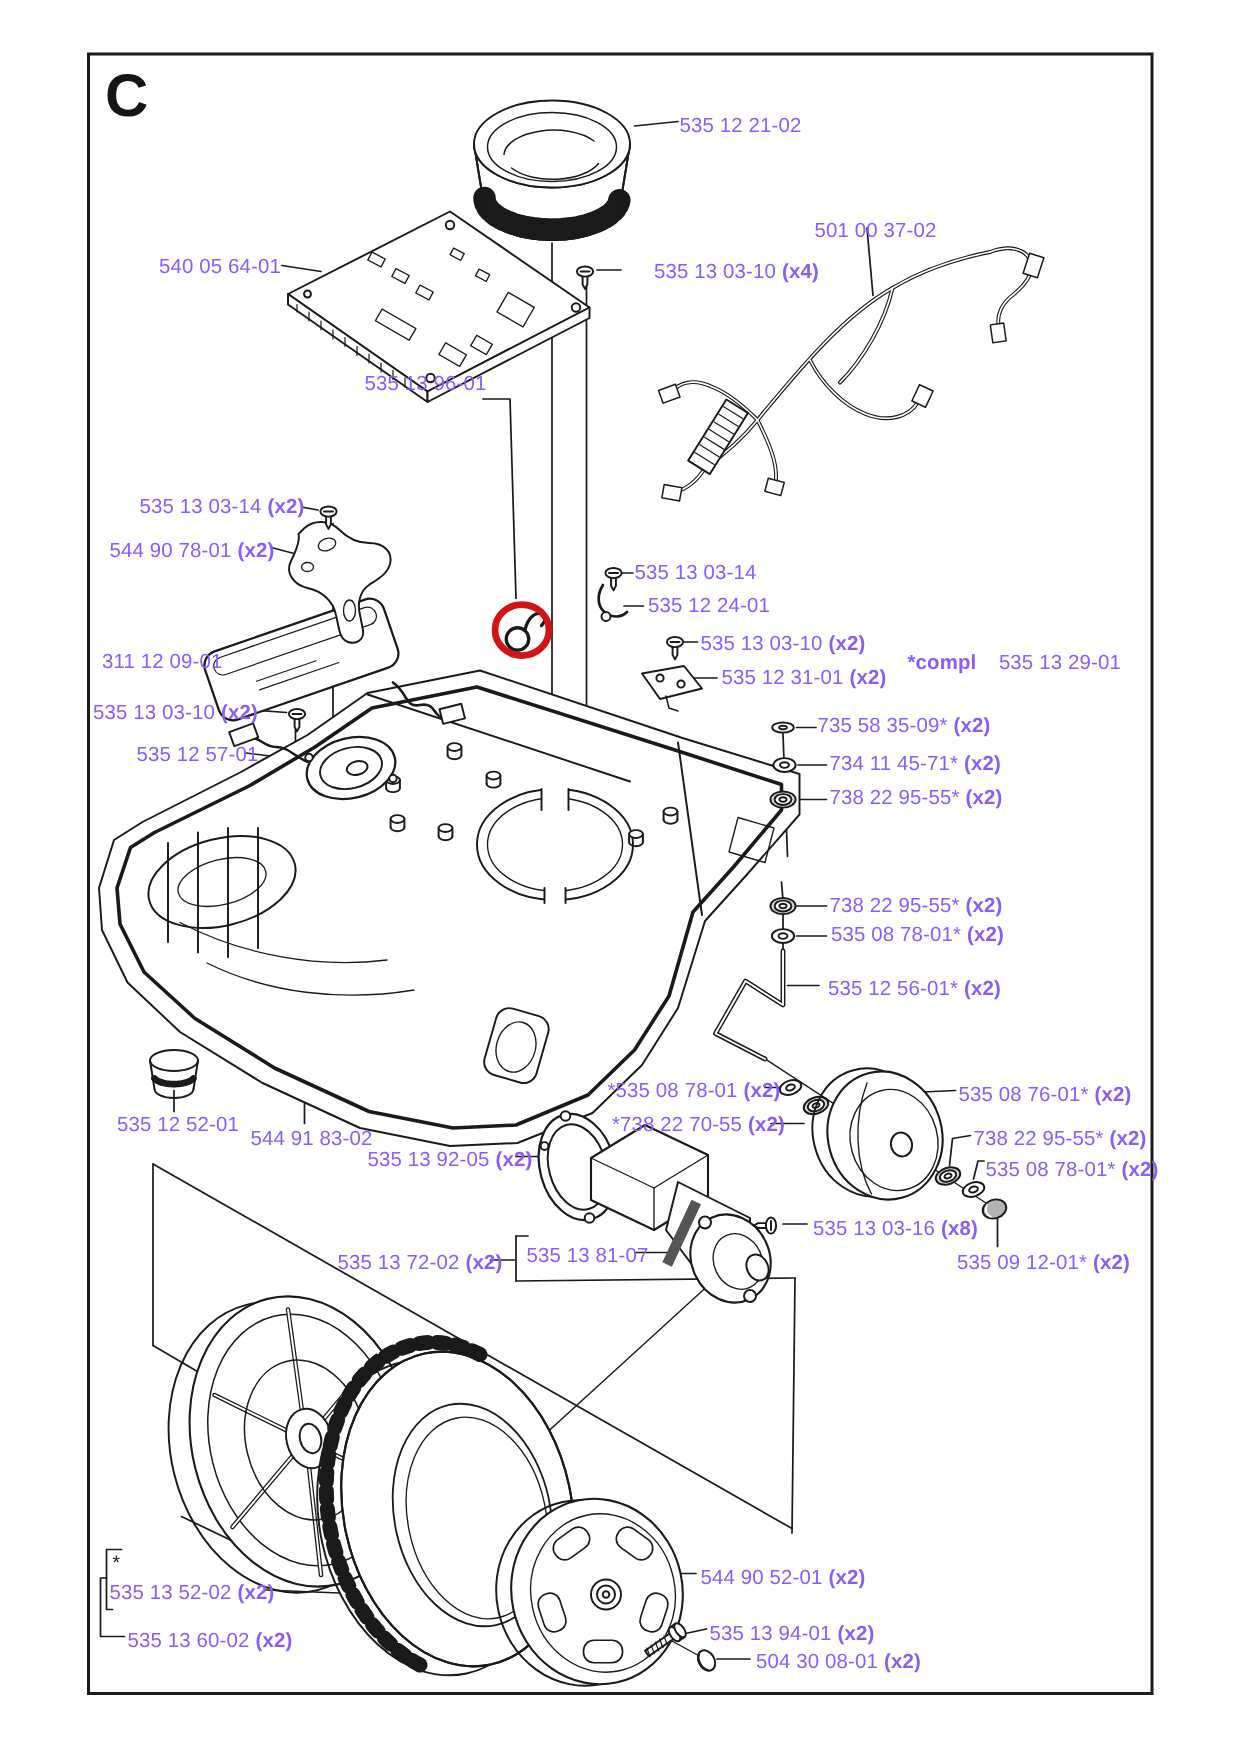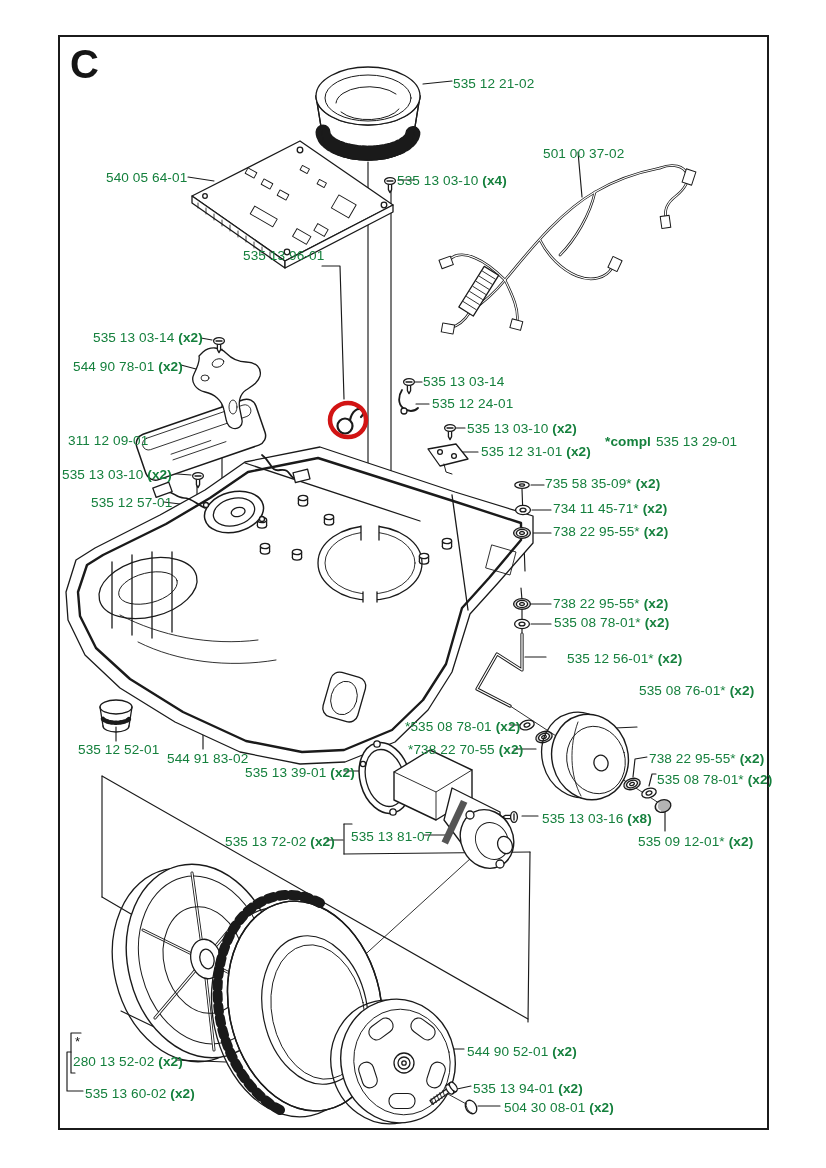--- a/index.html
+++ b/index.html
@@ -1,25 +1,25 @@
 <!DOCTYPE html>
 <html><head>
 <meta charset="utf-8">
 <style>
   html,body{margin:0;padding:0;background:#e8e8e8;}
   .page{position:relative;width:826px;height:1168px;background:#ffffff;overflow:hidden;
         font-family:"Liberation Sans",sans-serif;color:#111;}
   .frame{position:absolute;left:58px;top:35px;width:707px;height:1091px;border:2px solid #1b1b1b;}
   .sheet-letter{position:absolute;left:70px;top:42px;font-size:40px;font-weight:700;color:#151515;}
   .art{position:absolute;left:0;top:0;}
-  .lbl{position:absolute;font-size:13.6px;line-height:16px;white-space:nowrap;color:#15803d;letter-spacing:.1px;}
+  .lbl{position:absolute;font-size:13.6px;line-height:16px;white-space:nowrap;color:#8b5cf6;letter-spacing:.1px;}
   .pn{font-weight:400;}
   .qty{font-weight:700;margin-left:4px;}
   .qty:empty{display:none;}
-  .pre{font-weight:700;margin-right:5px;}
+  .pre{font-weight:700;margin-right:15px;}
   .star{position:absolute;font-size:13px;font-weight:400;color:#141414;}
   svg *{vector-effect:none;}
 </style>
 </head>
 <body>
 
 <div class="page">
   <div class="frame"></div>
   <div class="sheet-letter">C</div>
 
@@ -430,50 +430,50 @@
 
     <g>
       <circle cx="345" cy="426" r="7.5" stroke-width="2.2" fill="#fff"></circle>
       <path d="M350,420 C352,411 358,407 362,410 C364,412 363,415 361,417" stroke-width="2.2" fill="none"></path>
     </g>
     <ellipse cx="348" cy="420" rx="18" ry="17" stroke="#d21414" stroke-width="4.5" fill="none"></ellipse>
   </svg>
 
   <div class="lbl" style="left:453px;top:76px"><span class="pn">535 12 21-02</span></div>
   <div class="lbl" style="left:106px;top:170px"><span class="pn">540 05 64-01</span></div>
-  <div class="lbl" style="left:397px;top:173px"><span class="pn">535 13 03-10</span><span class="qty">(x4)</span></div>
+  <div class="lbl" style="left:436px;top:173px"><span class="pn">535 13 03-10</span><span class="qty">(x4)</span></div>
   <div class="lbl" style="left:543px;top:146px"><span class="pn">501 00 37-02</span></div>
   <div class="lbl" style="left:243px;top:248px"><span class="pn">535 13 96-01</span></div>
   <div class="lbl" style="left:93px;top:330px"><span class="pn">535 13 03-14</span><span class="qty">(x2)</span></div>
   <div class="lbl" style="left:73px;top:359px"><span class="pn">544 90 78-01</span><span class="qty">(x2)</span></div>
   <div class="lbl" style="left:68px;top:433px"><span class="pn">311 12 09-01</span></div>
   <div class="lbl" style="left:62px;top:467px"><span class="pn">535 13 03-10</span><span class="qty">(x2)</span></div>
   <div class="lbl" style="left:91px;top:495px"><span class="pn">535 12 57-01</span></div>
   <div class="lbl" style="left:423px;top:374px"><span class="pn">535 13 03-14</span></div>
   <div class="lbl" style="left:432px;top:396px"><span class="pn">535 12 24-01</span></div>
   <div class="lbl" style="left:467px;top:421px"><span class="pn">535 13 03-10</span><span class="qty">(x2)</span></div>
   <div class="lbl" style="left:481px;top:444px"><span class="pn">535 12 31-01</span><span class="qty">(x2)</span></div>
   <div class="lbl" style="left:605px;top:434px"><span class="pre">*compl</span><span class="pn">535 13 29-01</span></div>
   <div class="lbl" style="left:545px;top:476px"><span class="pn">735 58 35-09*</span><span class="qty">(x2)</span></div>
   <div class="lbl" style="left:553px;top:501px"><span class="pn">734 11 45-71*</span><span class="qty">(x2)</span></div>
   <div class="lbl" style="left:553px;top:524px"><span class="pn">738 22 95-55*</span><span class="qty">(x2)</span></div>
   <div class="lbl" style="left:553px;top:596px"><span class="pn">738 22 95-55*</span><span class="qty">(x2)</span></div>
   <div class="lbl" style="left:554px;top:615px"><span class="pn">535 08 78-01*</span><span class="qty">(x2)</span></div>
-  <div class="lbl" style="left:567px;top:651px"><span class="pn">535 12 56-01*</span><span class="qty">(x2)</span></div>
+  <div class="lbl" style="left:552px;top:651px"><span class="pn">535 12 56-01*</span><span class="qty">(x2)</span></div>
   <div class="lbl" style="left:78px;top:742px"><span class="pn">535 12 52-01</span></div>
   <div class="lbl" style="left:167px;top:751px"><span class="pn">544 91 83-02</span></div>
-  <div class="lbl" style="left:245px;top:765px"><span class="pn">535 13 39-01</span><span class="qty">(x2)</span></div>
+  <div class="lbl" style="left:245px;top:765px"><span class="pn">535 13 92-05</span><span class="qty">(x2)</span></div>
   <div class="lbl" style="left:405px;top:719px"><span class="pn">*535 08 78-01</span><span class="qty">(x2)</span></div>
   <div class="lbl" style="left:408px;top:742px"><span class="pn">*738 22 70-55</span><span class="qty">(x2)</span></div>
-  <div class="lbl" style="left:639px;top:683px"><span class="pn">535 08 76-01*</span><span class="qty">(x2)</span></div>
+  <div class="lbl" style="left:639px;top:722px"><span class="pn">535 08 76-01*</span><span class="qty">(x2)</span></div>
   <div class="lbl" style="left:649px;top:751px"><span class="pn">738 22 95-55*</span><span class="qty">(x2)</span></div>
   <div class="lbl" style="left:657px;top:772px"><span class="pn">535 08 78-01*</span><span class="qty">(x2)</span></div>
   <div class="lbl" style="left:542px;top:811px"><span class="pn">535 13 03-16</span><span class="qty">(x8)</span></div>
   <div class="lbl" style="left:638px;top:834px"><span class="pn">535 09 12-01*</span><span class="qty">(x2)</span></div>
   <div class="lbl" style="left:225px;top:834px"><span class="pn">535 13 72-02</span><span class="qty">(x2)</span></div>
   <div class="lbl" style="left:351px;top:829px"><span class="pn">535 13 81-07</span></div>
-  <div class="lbl" style="left:73px;top:1054px"><span class="pn">280 13 52-02</span><span class="qty">(x2)</span></div>
+  <div class="lbl" style="left:73px;top:1054px"><span class="pn">535 13 52-02</span><span class="qty">(x2)</span></div>
   <div class="lbl" style="left:85px;top:1086px"><span class="pn">535 13 60-02</span><span class="qty">(x2)</span></div>
   <div class="lbl" style="left:467px;top:1044px"><span class="pn">544 90 52-01</span><span class="qty">(x2)</span></div>
   <div class="lbl" style="left:473px;top:1081px"><span class="pn">535 13 94-01</span><span class="qty">(x2)</span></div>
   <div class="lbl" style="left:504px;top:1100px"><span class="pn">504 30 08-01</span><span class="qty">(x2)</span></div>
   <div class="star" style="left:75px;top:1034px">*</div>
 </div>
 
 </body></html>

